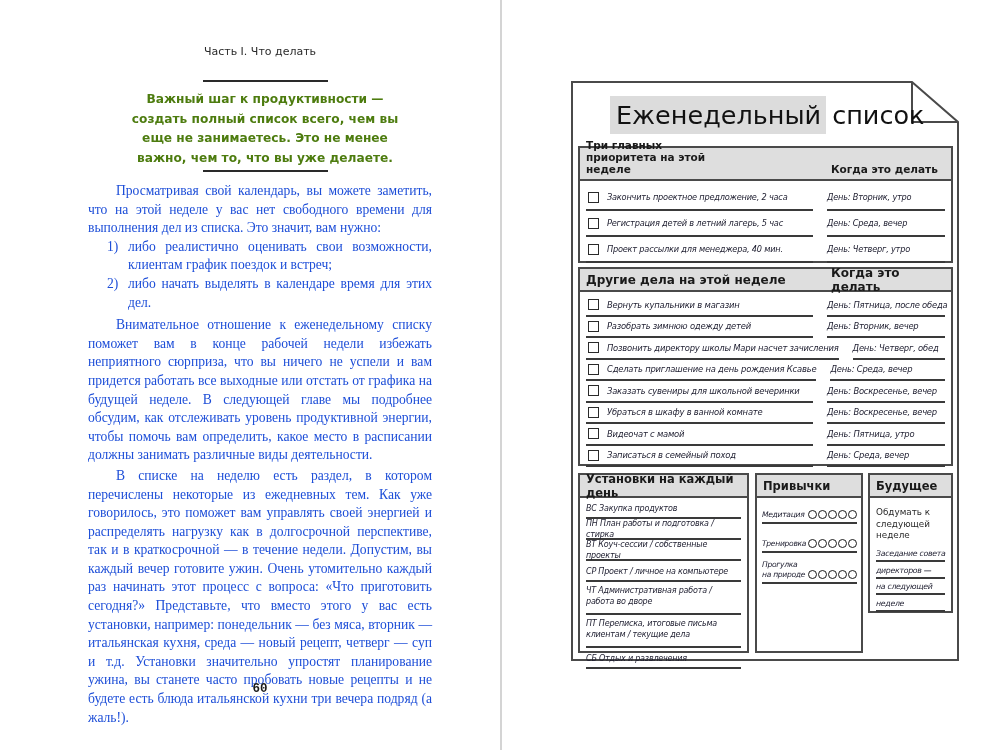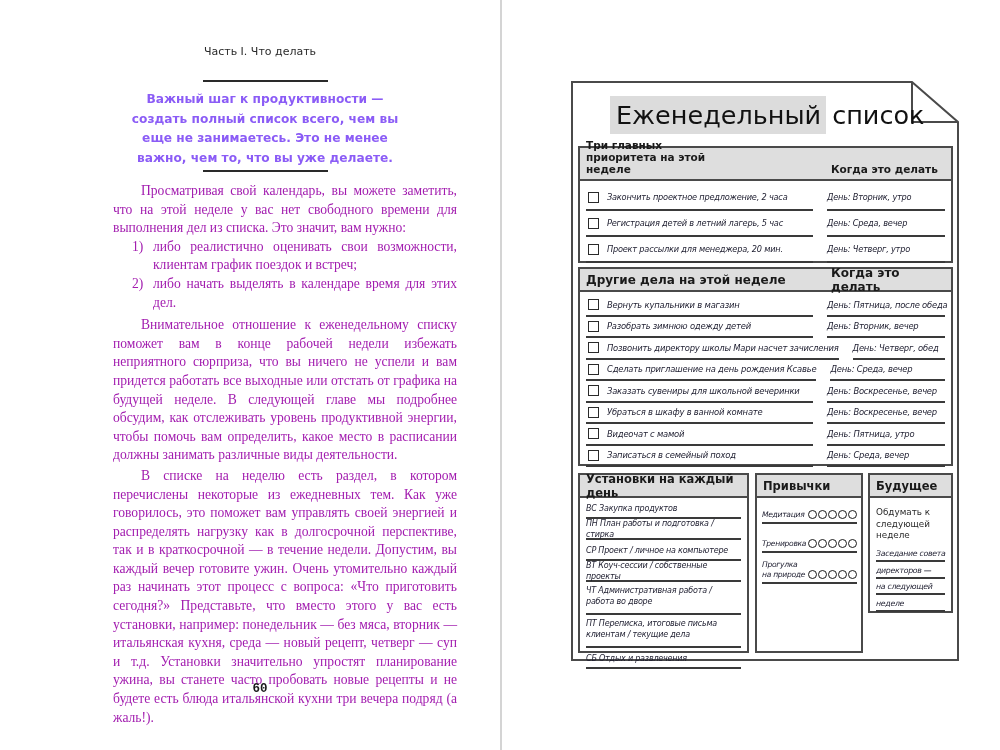--- a/index.html
+++ b/index.html
@@ -7,23 +7,23 @@
   body { position: relative; font-family: "DejaVu Serif", serif; color: #1e1e1e; }
 
   .gutter { position: absolute; left: 500px; top: 0; width: 2px; height: 750px; background: #d4d4d4; }
 
   
   .left-page { position: absolute; left: 0; top: 0; width: 500px; height: 744px; }
   .running-head { position: absolute; left: 0; width: 520px; top: 45px; text-align: center;
     font-family: "DejaVu Sans", sans-serif; font-size: 11px; color: #2a2a2a; }
   .rule { position: absolute; left: 203px; width: 125px; height: 2px; background: #2a2a2a; }
   .quote { position: absolute; left: 120px; width: 290px; top: 90px; text-align: center;
-    font-family: "DejaVu Sans", sans-serif; font-weight: bold; font-size: 12.2px; line-height: 19.5px; color: #8b5cf6; }
+    font-family: "DejaVu Sans", sans-serif; font-weight: bold; font-size: 12.2px; line-height: 19.5px; color: #4d7c0f; }
   .body-text { position: absolute; left: 88px; width: 344px; top: 182px;
-    font-family: "Liberation Serif", serif; font-size: 13.6px; line-height: 18.6px; color: #a21caf; text-align: justify; margin-left: 25px; }
+    font-family: "Liberation Serif", serif; font-size: 13.6px; line-height: 18.6px; color: #1d4ed8; text-align: justify; }
   .body-text p { text-indent: 28px; }
   .body-text p + p { margin-top: 2px; }
   .body-text .list { margin: 0; }
   .body-text .list-item { display: flex; padding-left: 19px; }
   .body-text .list-num { width: 21px; flex: none; }
   .body-text .list-text { flex: 1; text-align: justify; }
   .page-number { position: absolute; left: 0; width: 520px; top: 682px; text-align: center;
     font-family: Liberation Mono, monospace; font-weight: bold; font-size: 12.5px; color: #1a1a1a; }
 
   
@@ -134,21 +134,21 @@
           <span class="checkbox"></span>
           <span class="hand">Регистрация детей в летний лагерь, 5 час</span>
         </div>
       <div class="when">
           <span class="hand">День: Среда, вечер</span>
         </div>
     </div>
     <div class="row">
       <div class="task">
           <span class="checkbox"></span>
-          <span class="hand">Проект рассылки для менеджера, 20 мин.</span>
+          <span class="hand">Проект рассылки для менеджера, 40 мин.</span>
         </div>
       <div class="when">
           <span class="hand">День: Четверг, утро</span>
         </div>
     </div>
   </div>
 </div>
 
 <div class="section s2">
   <div class="section-head">
@@ -229,22 +229,22 @@
         </div>
     </div>
   </div>
 </div>
 
 <div class="section b1">
   <div class="box-head">Установки на каждый день</div>
   <div class="plan-list">
     <div class="plan-item single">ВС Закупка продуктов</div>
     <div class="plan-item single">ПН План работы и подготовка / стирка</div>
+    <div class="plan-item single">ВТ Коуч-сессии / собственные проекты</div>
     <div class="plan-item single">СР Проект / личное на компьютере</div>
-    <div class="plan-item single">ВТ Коуч-сессии / собственные проекты</div>
     <div class="plan-item double">ЧТ Административная работа / работа во дворе</div>
     <div class="plan-item double">ПТ Переписка, итоговые письма клиентам / текущие дела</div>
     <div class="plan-item single">СБ Отдых и развлечения</div>
   </div>
 </div>
 
 <div class="section b2">
   <div class="box-head">Привычки</div>
   <div class="habit-list">
     <div class="habit" style="height:26px">

